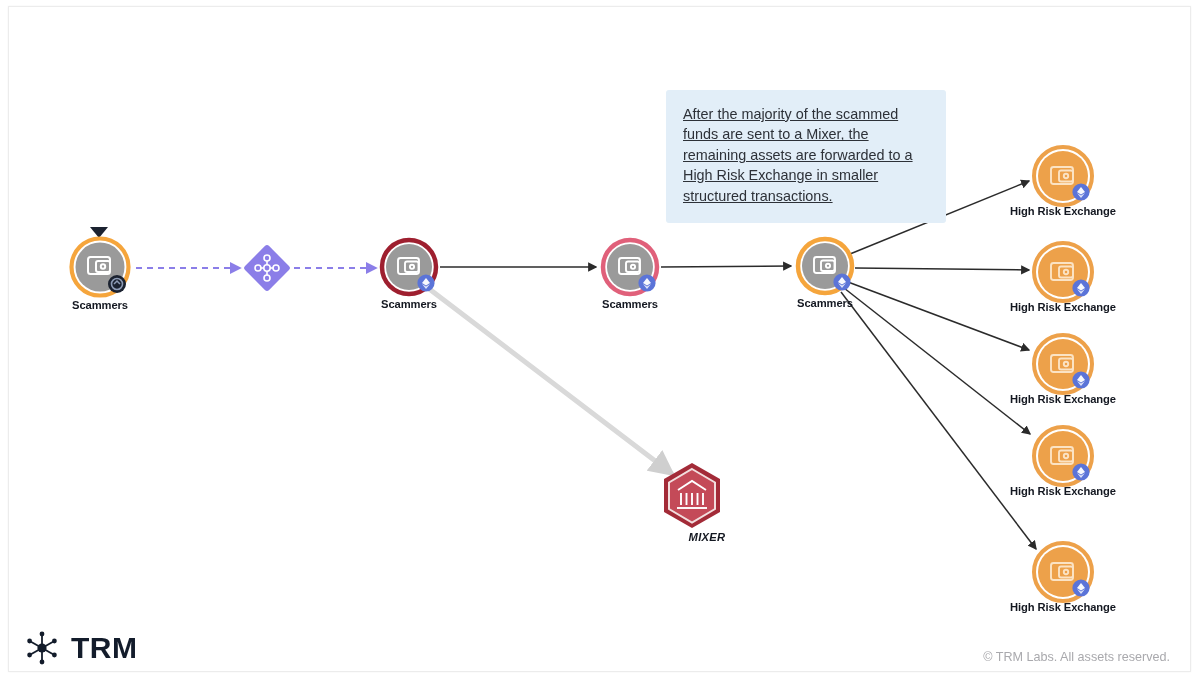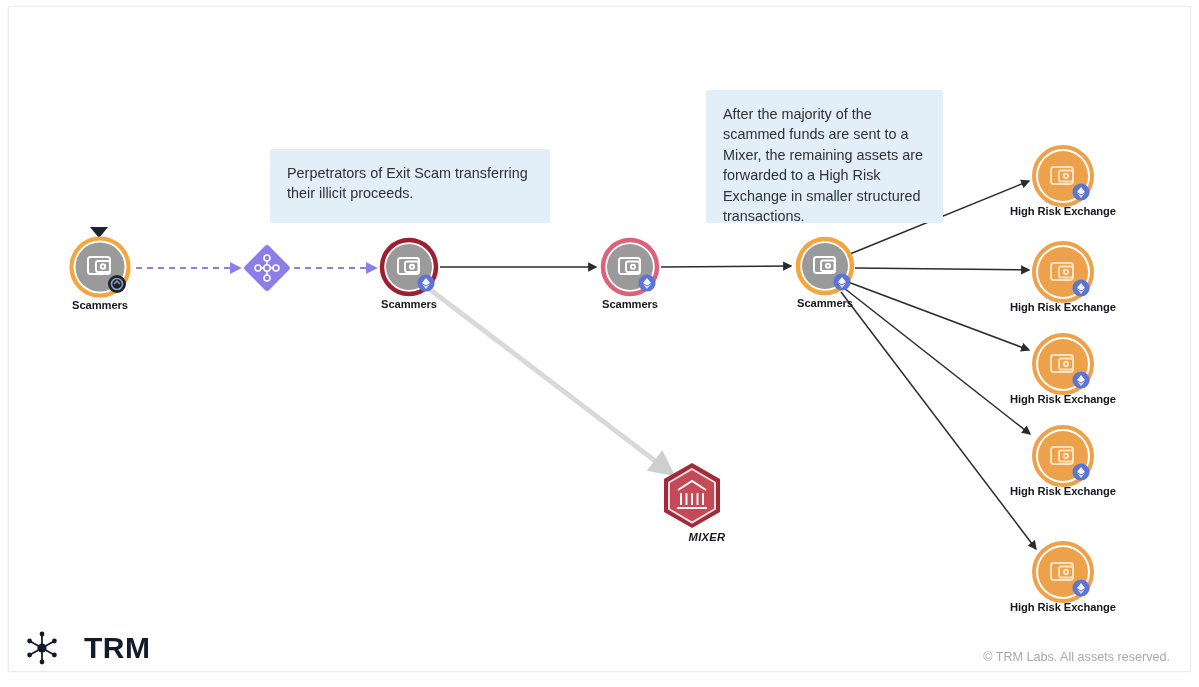--- a/index.html
+++ b/index.html
@@ -60,21 +60,21 @@
   .node-label.mixer {
     font-style: italic;
     letter-spacing: 0.3px;
   }
   .footer-logo {
     position: absolute;
     left: 22px;
     top: 628px;
     display: flex;
     align-items: center;
-    gap: 22px;
+    gap: 9px;
   }
   .brand-text {
     font-size: 30px;
     font-weight: bold;
     color: #131c2b;
     letter-spacing: 0.5px;
     font-family: "Liberation Sans", sans-serif;
   }
   .copyright {
     position: absolute;
@@ -285,25 +285,22 @@
         <circle cx="1066" cy="572" r="2.2"></circle>
       </g>
       <g>
         <circle cx="1081" cy="588" r="8.6" fill="#5b74d8"></circle>
         <path d="M 1081 583 L 1085 588 L 1081 590.6 L 1077 588 z" fill="#ffffff" opacity="0.95"></path>
         <path d="M 1081 591.6 L 1085 589 L 1081 594 L 1077 589 z" fill="#ffffff" opacity="0.8"></path>
       </g>
     </g>
   </svg>
 
-  <div class="note" style="left:270px; top:149px; width:280px; height:74px;">
-    <p>Perpetrators of Exit Scam transferring their illicit proceeds.</p>
-  </div>
-
-  <div class="note" style="left:706px; top:90px; width:237px; height:133px;">
+
+  <div class="note" style="left:666px; top:90px; width:280px; height:133px;text-decoration:underline;">
     <p>After the majority of the scammed funds are sent to a Mixer, the remaining assets are forwarded to a High Risk Exchange in smaller structured transactions.</p>
   </div>
 
   <div class="node-label" style="left:100px; top:299px;">Scammers</div>
   <div class="node-label" style="left:409px; top:298px;">Scammers</div>
   <div class="node-label" style="left:630px; top:298px;">Scammers</div>
   <div class="node-label" style="left:825px; top:297px;">Scammers</div>
   <div class="node-label mixer" style="left:692px; top:531px;margin-left:15px;">MIXER</div>
   <div class="node-label" style="left:1063px; top:205px;">High Risk Exchange</div>
   <div class="node-label" style="left:1063px; top:301px;">High Risk Exchange</div>

